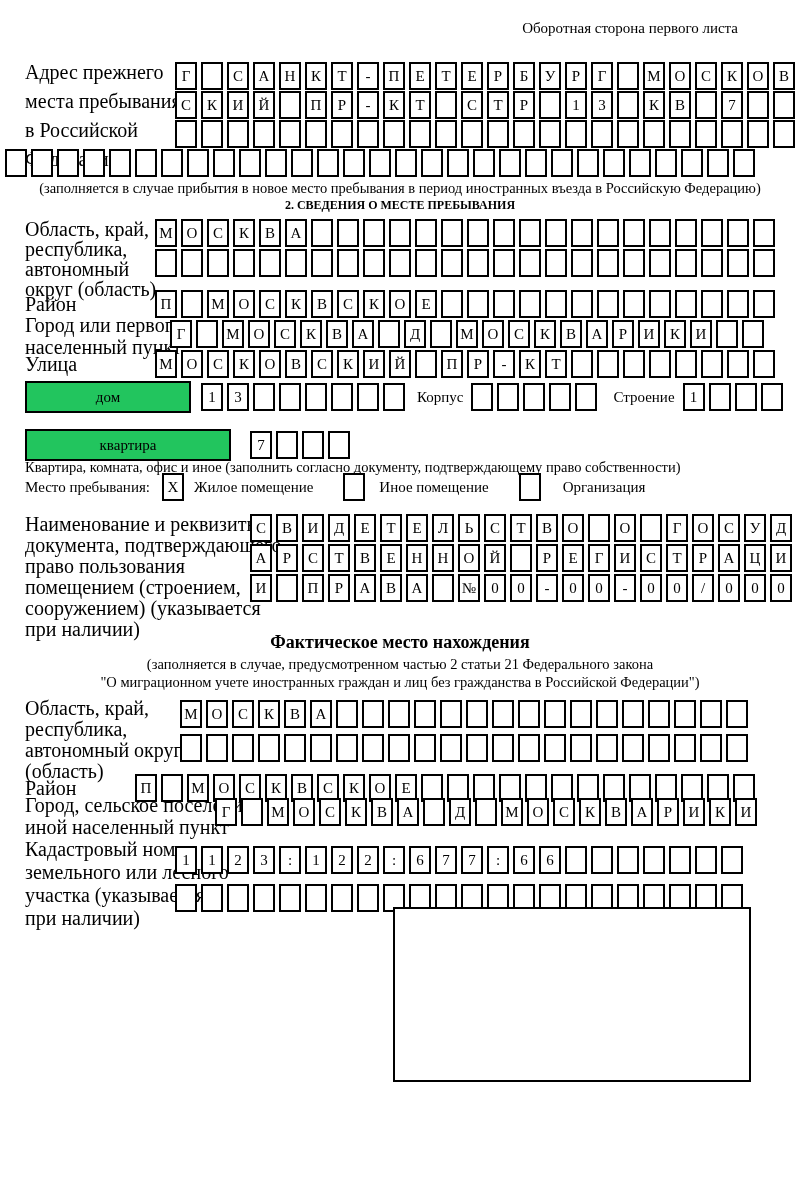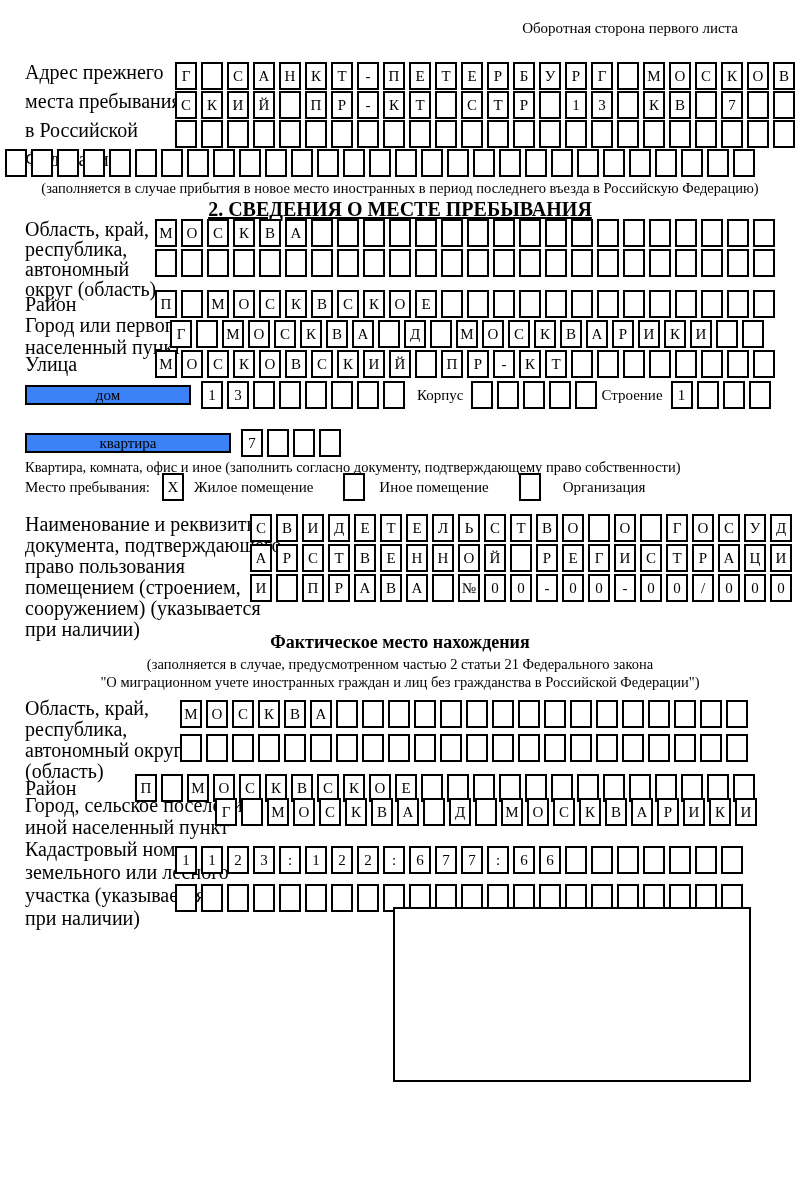--- a/index.html
+++ b/index.html
@@ -8,28 +8,28 @@
   .abs{position:absolute;}
   .label{font-size:20px;line-height:20px;white-space:pre-line;}
   .lh29{line-height:29px;}
   .lh21{line-height:21px;}
   .lh22{line-height:22px;}
   .lh23{line-height:23px;}
   .cellrow{display:flex;gap:4px;}
   .cell{box-sizing:border-box;flex:0 0 22px;width:22px;height:28px;border:2px solid #000;
         display:flex;align-items:center;justify-content:center;
         font-size:15px;background:#fff;}
-  .widebox{box-sizing:border-box;border:2px solid #000;height:20px;display:flex;
-        align-items:center;justify-content:center;font-size:15px;background:#3b82f6;}
+  .widebox{box-sizing:border-box;border:2px solid #000;height:32px;display:flex;
+        align-items:center;justify-content:center;font-size:15px;background:#22c55e;}
   .inlinelbl{font-size:15px;display:flex;align-items:center;}
   .note{font-size:14.5px;}
   .center{text-align:center;}
   .bold{font-weight:bold;}
   .title{font-size:15px;}
-  .sect{font-size:20px;font-weight:bold;text-decoration:underline;}
+  .sect{font-size:12px;font-weight:bold;}
   .bigbox{box-sizing:border-box;border:2px solid #000;background:#fff;}
   .flexrow{display:flex;align-items:center;}
 </style>
 </head>
 <body>
 
 <div class="page">
 
   <div class="abs title" style="top:20px;right:62px;">Оборотная сторона первого листа</div>
 
@@ -139,21 +139,21 @@
       <span class="cell"></span>
       <span class="cell"></span>
       <span class="cell"></span>
       <span class="cell"></span>
       <span class="cell"></span>
       <span class="cell"></span>
       <span class="cell"></span>
       <span class="cell"></span>
       <span class="cell"></span>
     </div>
-  <div class="abs note center" style="left:0;top:180px;width:800px;">(заполняется в случае прибытия в новое место иностранных в период последнего въезда в Российскую Федерацию)</div>
+  <div class="abs note center" style="left:0;top:180px;width:800px;">(заполняется в случае прибытия в новое место пребывания в период иностранных въезда в Российскую Федерацию)</div>
 
   <div class="abs sect center" style="left:0;top:198px;width:800px;">2. СВЕДЕНИЯ О МЕСТЕ ПРЕБЫВАНИЯ</div>
 
   <div class="abs label" style="left:25px;top:219px;line-height:20px;">Область, край,
 республика,
 автономный
 округ (область)</div>
   <div class="abs cellrow" style="left:155px;top:219px;">
       <span class="cell">М</span>
       <span class="cell">О</span>
@@ -304,30 +304,30 @@
         <span class="cell"></span>
       </div>
     <div class="inlinelbl" style="margin-left:12px;">Корпус</div>
     <div class="cellrow" style="margin-left:8px;">
         <span class="cell"></span>
         <span class="cell"></span>
         <span class="cell"></span>
         <span class="cell"></span>
         <span class="cell"></span>
       </div>
-    <div class="inlinelbl" style="margin-left:4px;">Строение</div>
+    <div class="inlinelbl" style="margin-left:16px;">Строение</div>
     <div class="cellrow" style="margin-left:8px;">
         <span class="cell">1</span>
         <span class="cell"></span>
         <span class="cell"></span>
         <span class="cell"></span>
       </div>
   </div>
 
-  <div class="abs flexrow" style="left:25px;top:429px;">
+  <div class="abs flexrow" style="left:25px;top:429px;gap:9px;">
     <div class="widebox" style="width:206px;">квартира</div>
     <div class="cellrow" style="margin-left:10px;">
         <span class="cell">7</span>
         <span class="cell"></span>
         <span class="cell"></span>
         <span class="cell"></span>
       </div>
   </div>
   <div class="abs note" style="left:25px;top:459px;">Квартира, комната, офис и иное (заполнить согласно документу, подтверждающему право собственности)</div>
 

